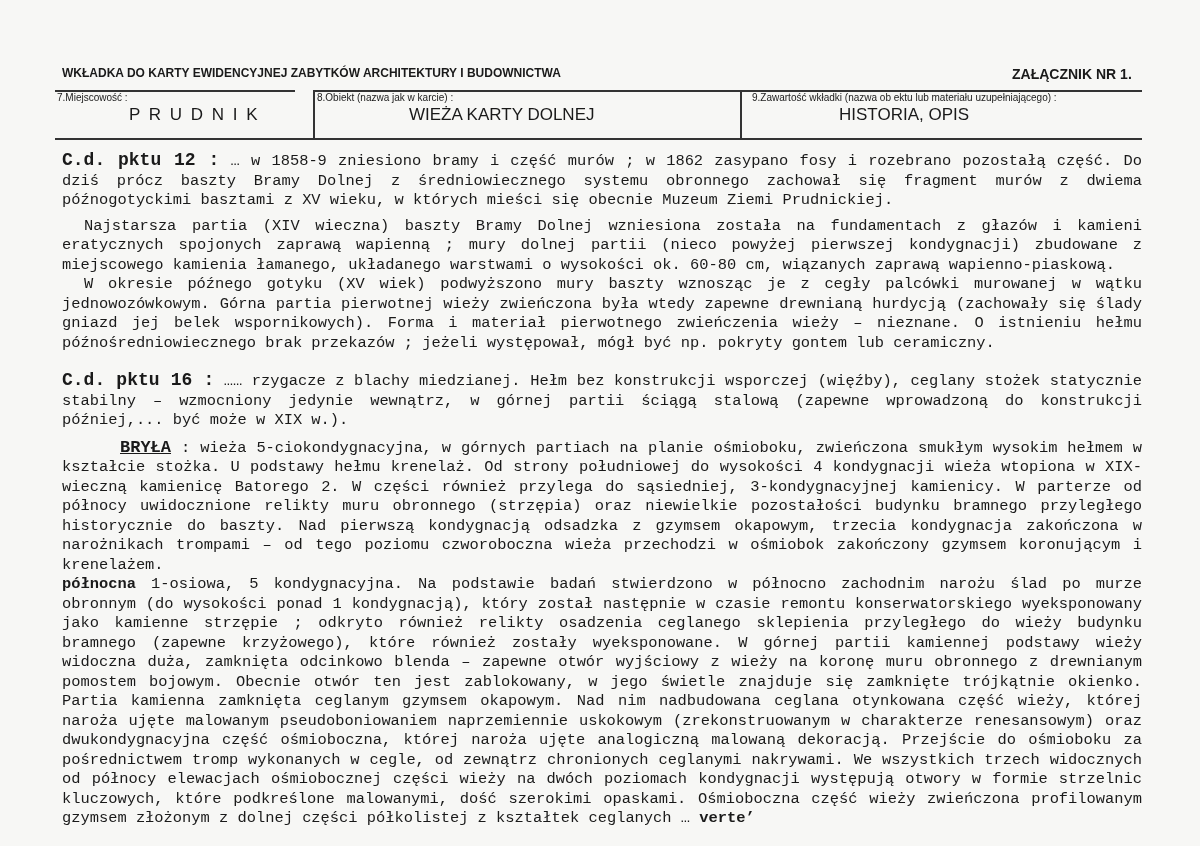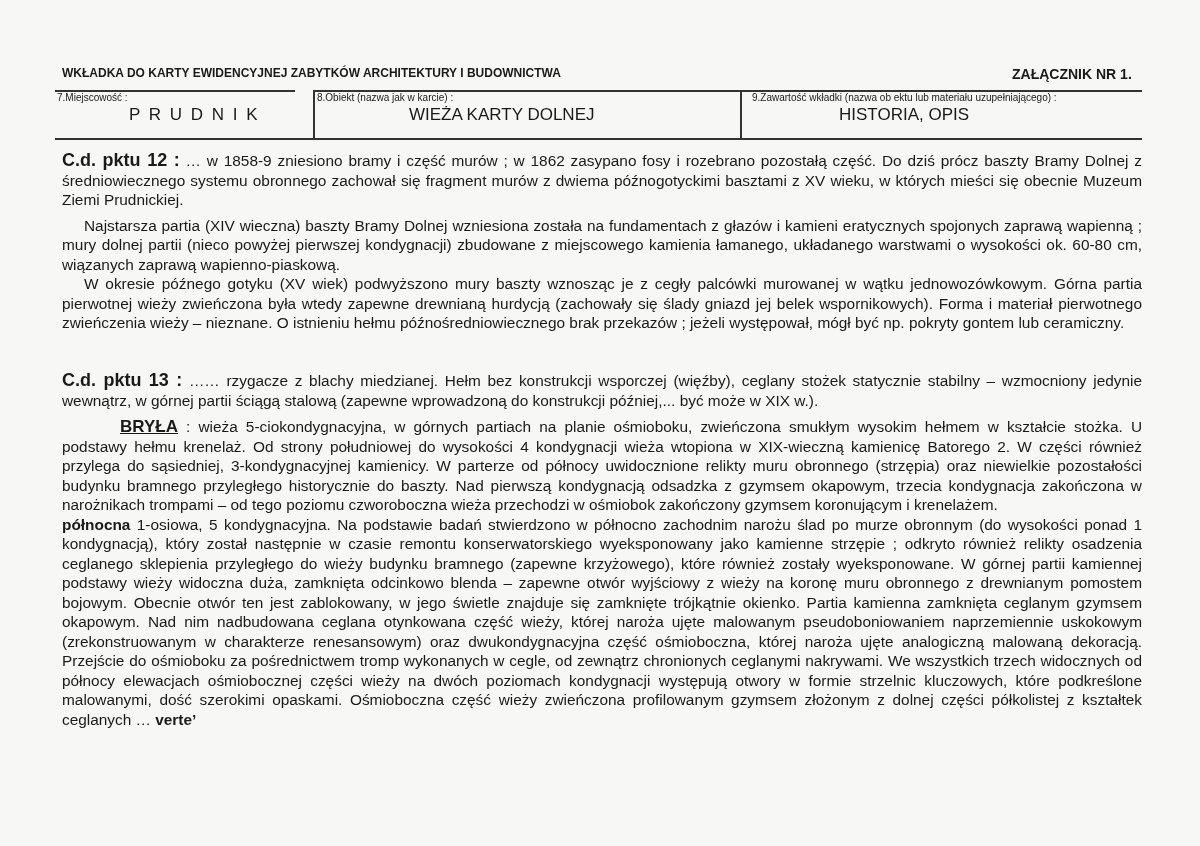--- a/index.html
+++ b/index.html
@@ -25,21 +25,21 @@
   .hline-bot { position:absolute; top:48px; height:1.5px; background:#333; }
   .vline { position:absolute; top:0; width:1.5px; height:50px; background:#333; }
   .cell-label {
     position:absolute; font-family:"Liberation Sans", sans-serif; font-size:10px; top:2px;
   }
   .cell-value {
     position:absolute; font-family:"Liberation Sans", sans-serif; font-size:17px; top:15px;text-align:center;
   }
   .content {
     position:absolute; left:62px; width:1080px;
-    font-family:Liberation Sans, sans-serif; font-size:15.4px; line-height:19.5px;
+    font-family:Liberation Mono, monospace; font-size:15.4px; line-height:19.5px;
     text-align:justify;
   }
   .content p { margin:0; }
   .bold { font-weight:bold; }
   .lead { font-size:18px; font-weight:bold; }
   .indent { text-indent:22px; }
   .sect { font-size:17px; font-weight:bold; text-decoration:underline; }
 </style>
 </head>
 <body>
@@ -64,16 +64,16 @@
   <div class="cell-value" style="left:784px;">HISTORIA,  OPIS</div>
 </div>
 
 <div class="content" style="top:151px;">
   <p><span class="lead">C.d. pktu 12 :</span><span> … w 1858-9 zniesiono bramy i część murów ; w 1862 zasypano fosy i rozebrano pozostałą część. Do dziś prócz baszty Bramy Dolnej z średniowiecznego systemu obronnego zachował się  fragment murów z dwiema późnogotyckimi basztami z XV wieku, w których mieści się obecnie Muzeum Ziemi Prudnickiej.</span></p>
   <p class="indent" style="margin-top:6px;">Najstarsza partia (XIV wieczna) baszty Bramy Dolnej wzniesiona została na fundamentach z głazów i kamieni eratycznych spojonych zaprawą wapienną ; mury dolnej partii (nieco powyżej pierwszej kondygnacji) zbudowane z miejscowego kamienia łamanego, układanego warstwami o wysokości ok. 60-80 cm, wiązanych zaprawą wapienno-piaskową.</p>
   <p class="indent">W okresie późnego gotyku (XV wiek) podwyższono mury baszty wznosząc je z cegły palcówki murowanej w wątku jednowozówkowym. Górna partia pierwotnej wieży zwieńczona była wtedy zapewne drewnianą hurdycją (zachowały się ślady gniazd jej belek wspornikowych). Forma i materiał pierwotnego zwieńczenia wieży – nieznane. O istnieniu hełmu późnośredniowiecznego brak przekazów ;  jeżeli występował, mógł być np. pokryty gontem lub ceramiczny.</p>
 </div>
 
 <div class="content" style="top:371px;">
-  <p><span class="lead">C.d. pktu 13 :</span><span> …… rzygacze z blachy miedzianej. Hełm bez konstrukcji wsporczej (więźby), ceglany stożek statycznie stabilny – wzmocniony jedynie wewnątrz, w górnej partii ściągą stalową (zapewne wprowadzoną do konstrukcji później,... być może w XIX w.).</span></p>
+  <p><span class="lead">C.d. pktu 16 :</span><span> …… rzygacze z blachy miedzianej. Hełm bez konstrukcji wsporczej (więźby), ceglany stożek statycznie stabilny – wzmocniony jedynie wewnątrz, w górnej partii ściągą stalową (zapewne wprowadzoną do konstrukcji później,... być może w XIX w.).</span></p>
   <p style="margin-top:7px;text-indent:58px;"><span class="sect">BRYŁA</span><span> : wieża 5-ciokondygnacyjna, w górnych partiach na planie ośmioboku, zwieńczona smukłym wysokim hełmem w kształcie stożka. U podstawy hełmu krenelaż. Od strony południowej do wysokości 4 kondygnacji wieża wtopiona w XIX-wieczną kamienicę Batorego 2. W części również przylega do sąsiedniej, 3-kondygnacyjnej kamienicy.  W parterze od północy uwidocznione relikty muru obronnego (strzępia) oraz niewielkie pozostałości budynku bramnego przyległego historycznie do baszty. Nad pierwszą kondygnacją odsadzka z gzymsem okapowym, trzecia kondygnacja zakończona w narożnikach trompami – od tego poziomu czworoboczna wieża przechodzi w ośmiobok zakończony gzymsem koronującym i krenelażem.</span></p>
   <p><span class="bold">północna</span><span> 1-osiowa, 5 kondygnacyjna. Na podstawie badań stwierdzono w północno zachodnim narożu ślad po murze obronnym (do wysokości ponad 1 kondygnacją), który został następnie w czasie remontu konserwatorskiego wyeksponowany jako kamienne strzępie ; odkryto również relikty osadzenia ceglanego sklepienia przyległego do wieży budynku bramnego (zapewne krzyżowego), które również zostały wyeksponowane. W górnej partii kamiennej podstawy wieży  widoczna duża, zamknięta odcinkowo blenda – zapewne otwór wyjściowy z wieży na koronę muru obronnego z drewnianym pomostem bojowym. Obecnie otwór ten jest zablokowany, w jego świetle znajduje się zamknięte trójkątnie okienko. Partia kamienna zamknięta ceglanym gzymsem okapowym. Nad nim nadbudowana ceglana otynkowana część wieży, której naroża ujęte malowanym pseudoboniowaniem naprzemiennie uskokowym (zrekonstruowanym w charakterze renesansowym) oraz dwukondygnacyjna część ośmioboczna, której naroża ujęte analogiczną malowaną dekoracją. Przejście do ośmioboku za pośrednictwem tromp wykonanych w cegle, od zewnątrz chronionych ceglanymi nakrywami. We wszystkich trzech widocznych od północy elewacjach ośmiobocznej części wieży na dwóch poziomach kondygnacji występują otwory w formie strzelnic kluczowych, które podkreślone malowanymi, dość szerokimi opaskami. Ośmioboczna część wieży zwieńczona profilowanym gzymsem złożonym z dolnej części półkolistej z kształtek ceglanych … </span><span class="bold">verte’</span></p>
 </div>
 
 </body></html>

